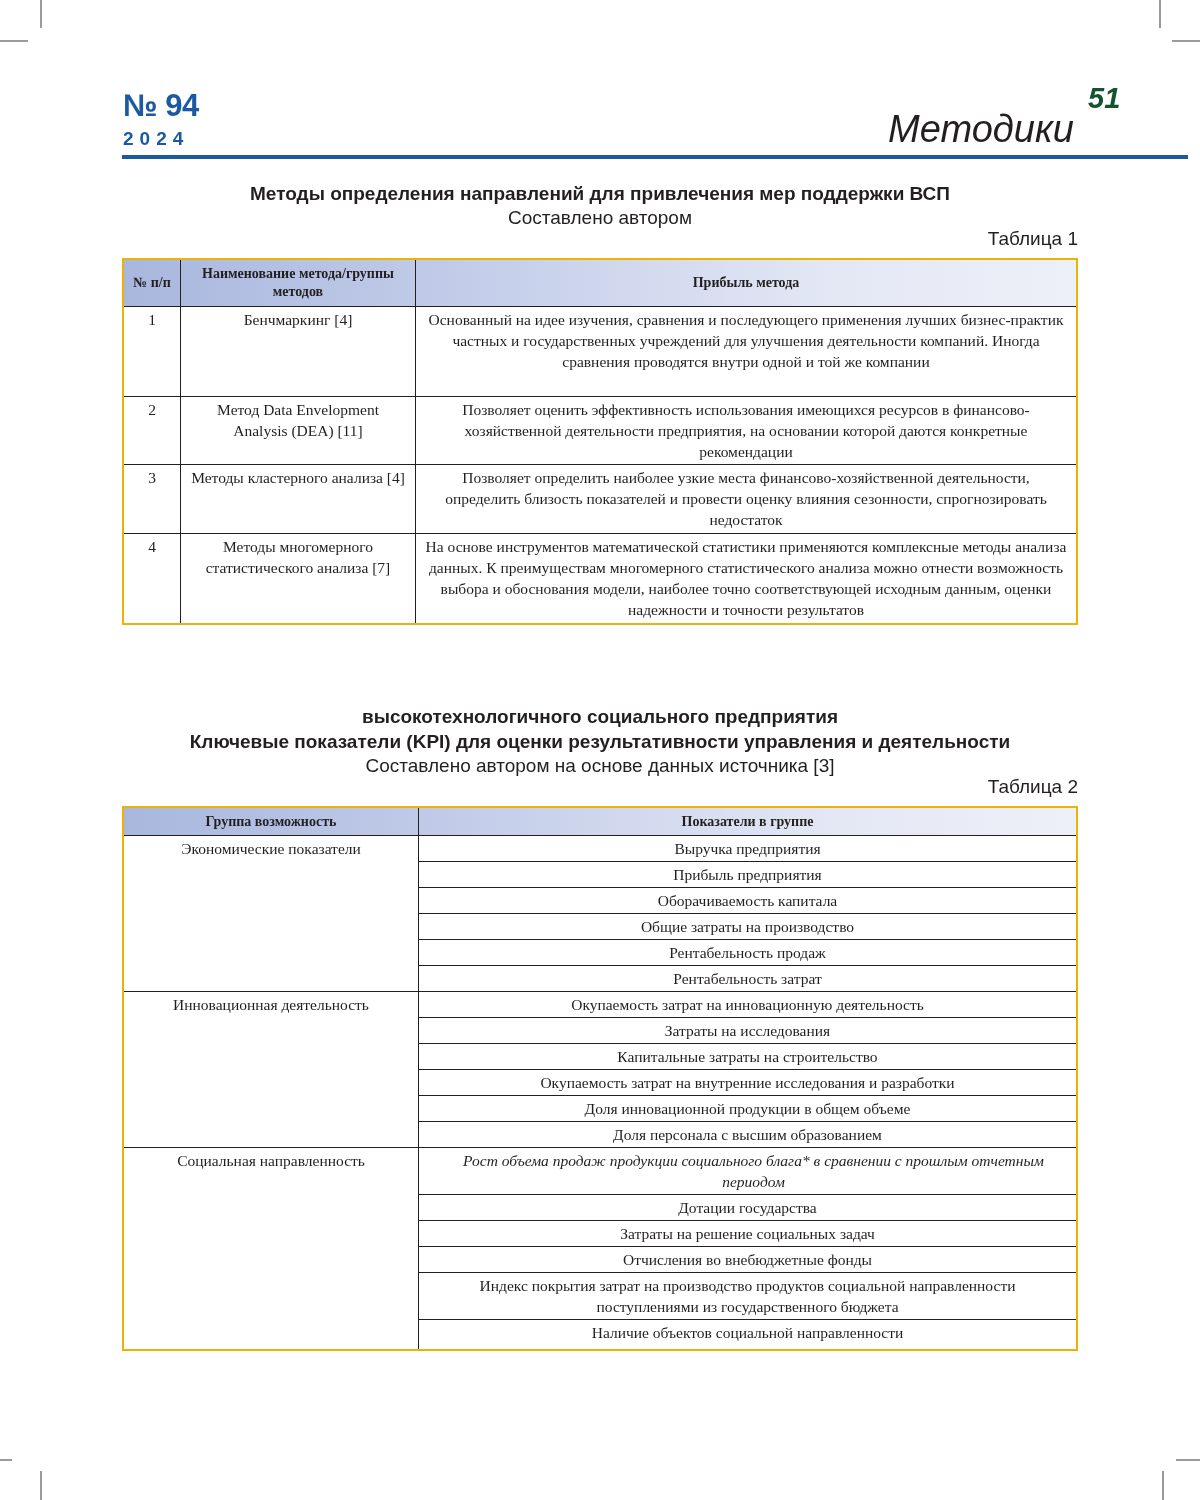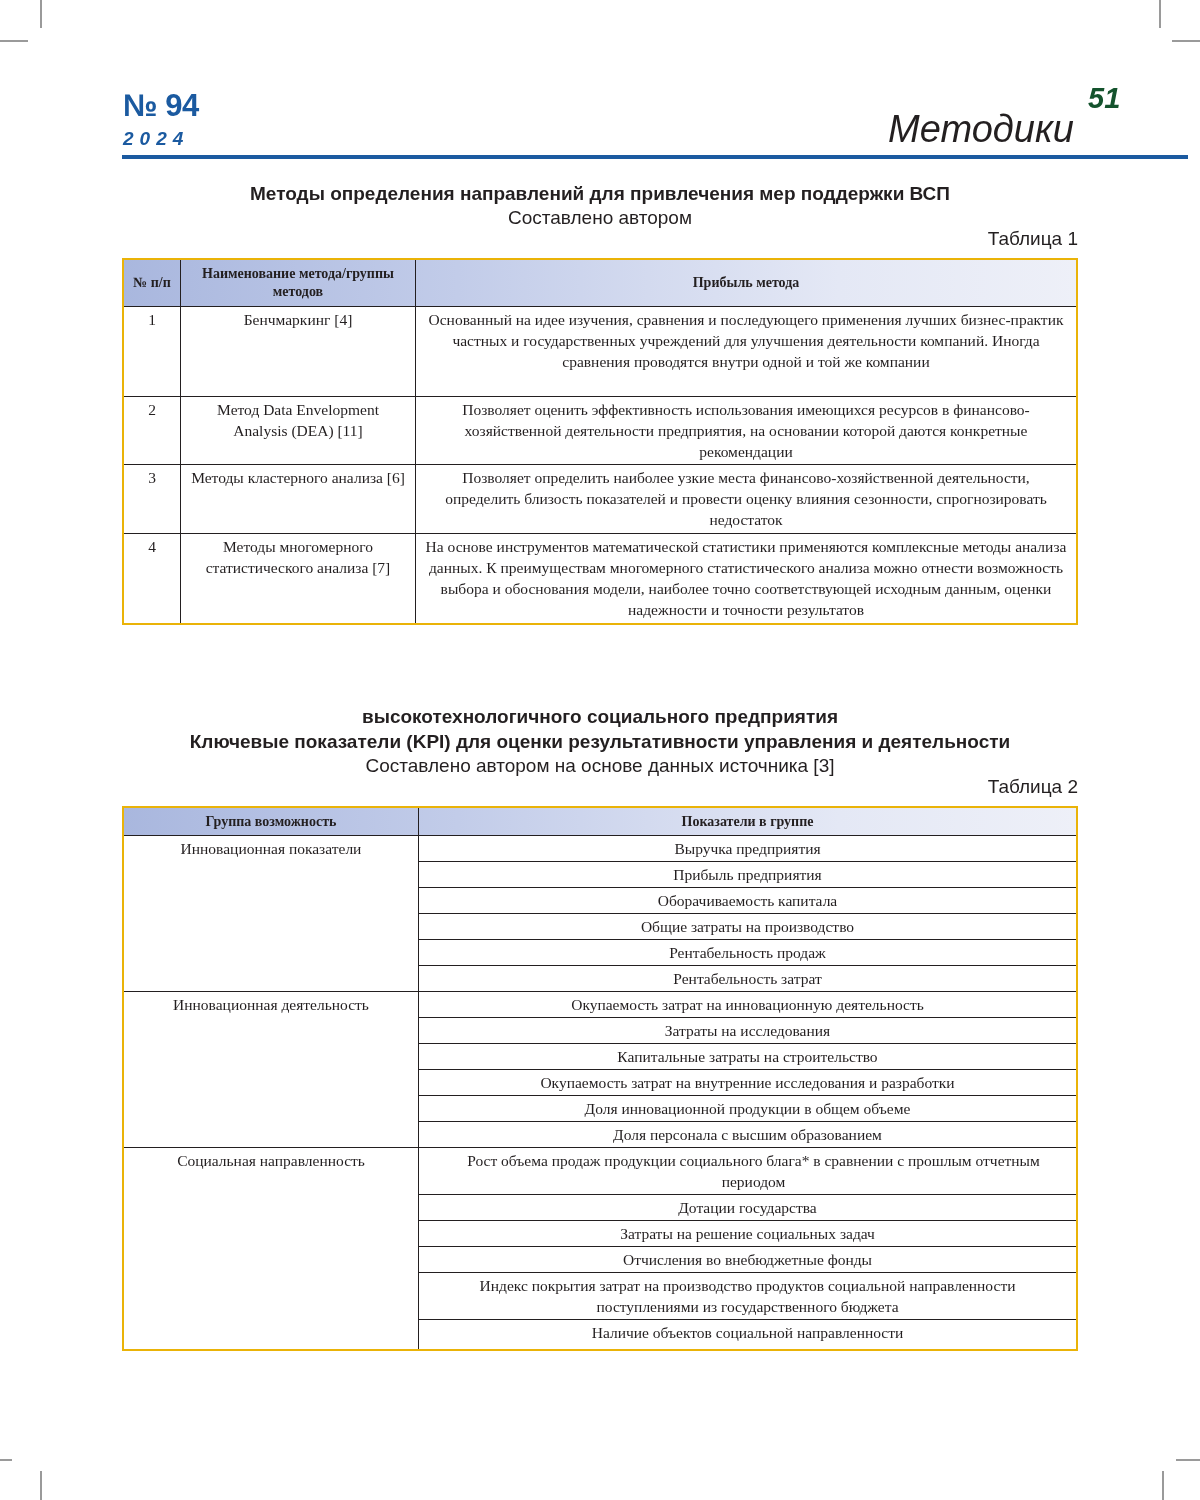--- a/index.html
+++ b/index.html
@@ -2,21 +2,21 @@
 <html><head>
 <meta charset="utf-8">
 <style>
   html, body { margin: 0; padding: 0; background: #ffffff; }
   body { width: 1200px; height: 1500px; position: relative; overflow: hidden; font-family: "Liberation Serif", serif; color: #231f20; }
   .crop { position: absolute; background: #9a9a9a; }
   .crop.v { width: 2px; }
   .crop.h { height: 2px; }
 
   .issue-num { position: absolute; left: 123px; top: 88px; font-family: "Liberation Sans", sans-serif; font-weight: bold; font-size: 31px; color: #1b5aa0; letter-spacing: -0.5px; }
-  .issue-year { position: absolute; left: 123px; top: 128px; font-family: "Liberation Sans", sans-serif; font-weight: bold; font-size: 19px; color: #1b5aa0; letter-spacing: 6px; font-style: italic; }
+  .issue-year { position: absolute; left: 123px; top: 128px; font-family: "Liberation Sans", sans-serif; font-weight: bold; font-size: 19px; color: #1b5aa0; letter-spacing: 6px; }
   .page-number { position: absolute; left: 1088px; top: 82px; font-family: "Liberation Sans", sans-serif; font-weight: bold; font-style: italic; font-size: 29px; color: #14532d; }
   .section-title { position: absolute; right: 126px; top: 108px; font-family: "Liberation Sans", sans-serif; font-style: italic; font-size: 38px; color: #231f20; }
   .header-rule { position: absolute; left: 122px; top: 155px; width: 1066px; height: 4px; background: #1b5aa0; }
 
   .caption { position: absolute; left: 122px; width: 956px; text-align: center; font-family: "Liberation Sans", sans-serif; }
   .caption .bold { font-weight: bold; font-size: 19px; line-height: 25px; }
   .caption .sub { font-size: 19px; line-height: 24px; }
   .table-label { position: absolute; right: 122px; font-family: "Liberation Sans", sans-serif; font-size: 19px; }
 
   table.doc { position: absolute; left: 122px; width: 956px; border-collapse: collapse; border: 2px solid #eab308; font-size: 15.5px; line-height: 21px; }
@@ -70,21 +70,21 @@
       <td>Бенчмаркинг [4]</td>
       <td>Основанный на идее изучения, сравнения и последующего применения лучших бизнес-практик частных и государственных учреждений для улучшения деятельности компаний. Иногда сравнения проводятся внутри одной и той же компании</td>
     </tr>
     <tr style="height:68px;">
       <td>2</td>
       <td>Метод Data Envelopment Analysis (DEA) [11]</td>
       <td>Позволяет оценить эффективность использования имеющихся ресурсов в финансово-хозяйственной деятельности предприятия, на основании которой даются конкретные рекомендации</td>
     </tr>
     <tr style="height:69px;">
       <td>3</td>
-      <td>Методы кластерного анализа [6]</td>
+      <td>Методы кластерного анализа [4]</td>
       <td>Позволяет определить наиболее узкие места финансово-хозяйственной деятельности, определить близость показателей и провести оценку влияния сезонности, спрогнозировать недостаток</td>
     </tr>
     <tr style="height:90px;">
       <td>4</td>
       <td>Методы многомерного статистического анализа [7]</td>
       <td>На основе инструментов математической статистики применяются комплексные методы анализа данных. К преимуществам многомерного статистического анализа можно отнести возможность выбора и обоснования модели, наиболее точно соответствующей исходным данным, оценки надежности и точности результатов</td>
     </tr>
   </tbody>
 </table>
 
@@ -98,21 +98,21 @@
 <table class="doc t2">
   <thead>
     <tr class="hdr-grad">
       <th class="g">Группа возможность</th>
       <th>Показатели в группе</th>
     </tr>
   </thead>
   <tbody>
 
     <tr>
-      <td rowspan="6">Инновационная показатели</td>
+      <td rowspan="6">Экономические показатели</td>
       <td>Выручка предприятия</td>
     </tr>
     <tr>
         <td>Прибыль предприятия</td>
       </tr>
     <tr>
         <td>Оборачиваемость капитала</td>
       </tr>
     <tr>
         <td>Общие затраты на производство</td>
@@ -139,21 +139,21 @@
       </tr>
     <tr>
         <td>Доля инновационной продукции в общем объеме</td>
       </tr>
     <tr>
         <td>Доля персонала с высшим образованием</td>
       </tr>
 
     <tr>
       <td rowspan="6">Социальная направленность</td>
-      <td style="padding-left:30px;padding-right:18px;">Рост объема продаж продукции социального блага* в сравнении с прошлым отчетным периодом</td>
+      <td style="padding-left:30px;padding-right:18px;font-style:italic;">Рост объема продаж продукции социального блага* в сравнении с прошлым отчетным периодом</td>
     </tr>
     <tr>
         <td>Дотации государства</td>
       </tr>
     <tr>
         <td>Затраты на решение социальных задач</td>
       </tr>
     <tr>
         <td>Отчисления во внебюджетные фонды</td>
       </tr>

